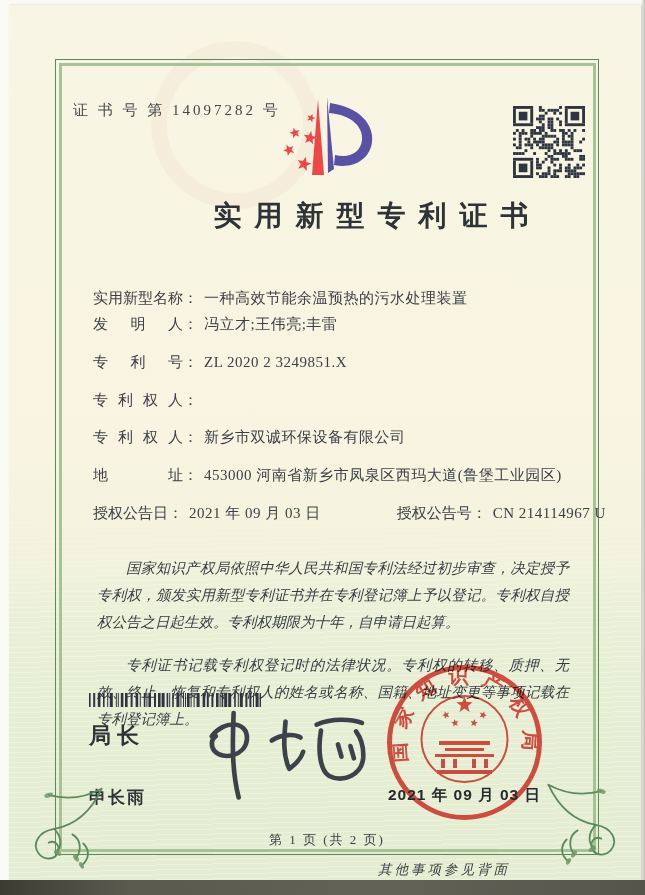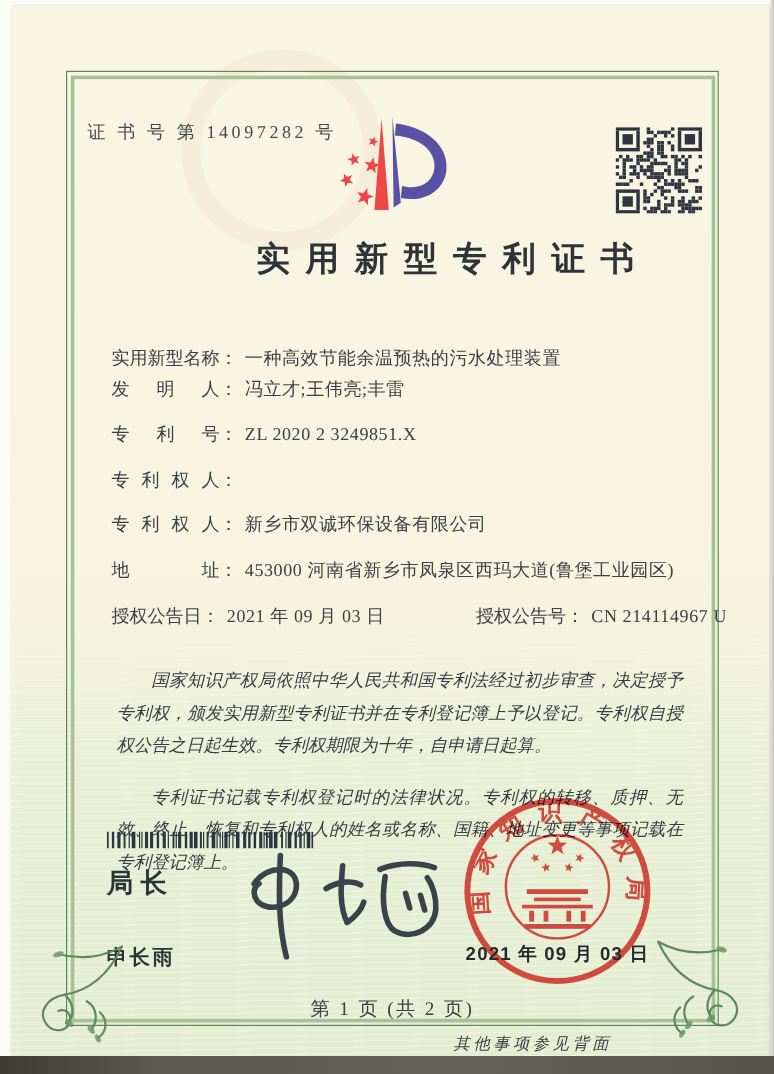--- a/index.html
+++ b/index.html
@@ -69,21 +69,21 @@
   .signer-name{position:absolute;left:80px;top:760px;font-size:17px;font-weight:600;color:#2e3338;letter-spacing:2px;font-family:"Liberation Sans","DejaVu Sans",sans-serif;margin-top:21px;}
   .signature{position:absolute;left:182px;top:698px;width:185px;height:98px;transform:rotate(-2deg);}
   .seal{position:absolute;left:368px;top:650px;width:175px;height:175px;mix-blend-mode:multiply;opacity:.92;}
   .seal-date{
     position:absolute;left:379px;top:780px;
     font-size:15.5px;font-weight:700;color:#26292d;letter-spacing:1px;
     font-family:"Liberation Sans","DejaVu Sans",sans-serif;
   }
   .footer-page{
     position:absolute;left:46px;top:826px;width:544px;text-align:center;
-    font-size:16px;color:#3c4046;letter-spacing:2px;
+    font-size:13px;color:#3c4046;letter-spacing:2px;
   }
   .back-note{
     position:absolute;left:0;top:856px;width:501px;text-align:right;
     font-size:13.5px;color:#3c4046;font-style:italic;letter-spacing:3px;
   }
   .flourish{position:absolute;width:88px;height:82px;}
   .flourish.bl{left:13px;top:782px;}
   .flourish.br{left:531px;top:778px;transform:scaleX(-1);}
 </style>
 </head>

